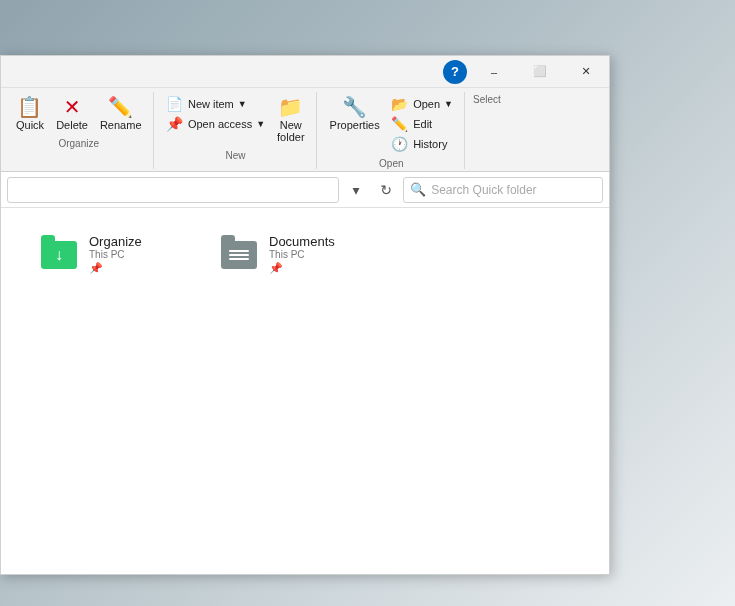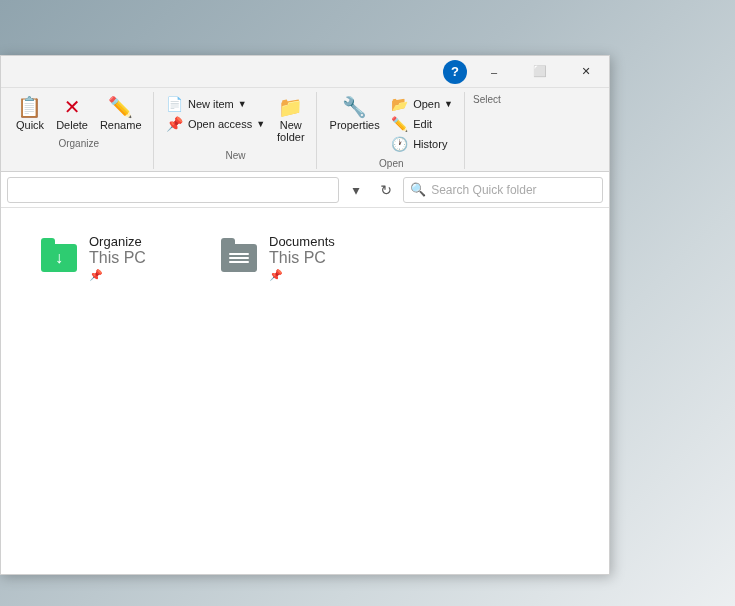--- a/index.html
+++ b/index.html
@@ -228,21 +228,21 @@
     .folder-info {
       display: flex;
       flex-direction: column;
     }
     .folder-name {
       font-size: 13px;
       color: #222;
       font-weight: 400;
     }
     .folder-path {
-      font-size: 16px;
+      font-size: 10px;
       color: #777;
     }
     .pin-icon {
       font-size: 11px;
       color: #aaa;
       margin-top: 2px;
     }
     
     .folder-downloads {
       position: relative;

